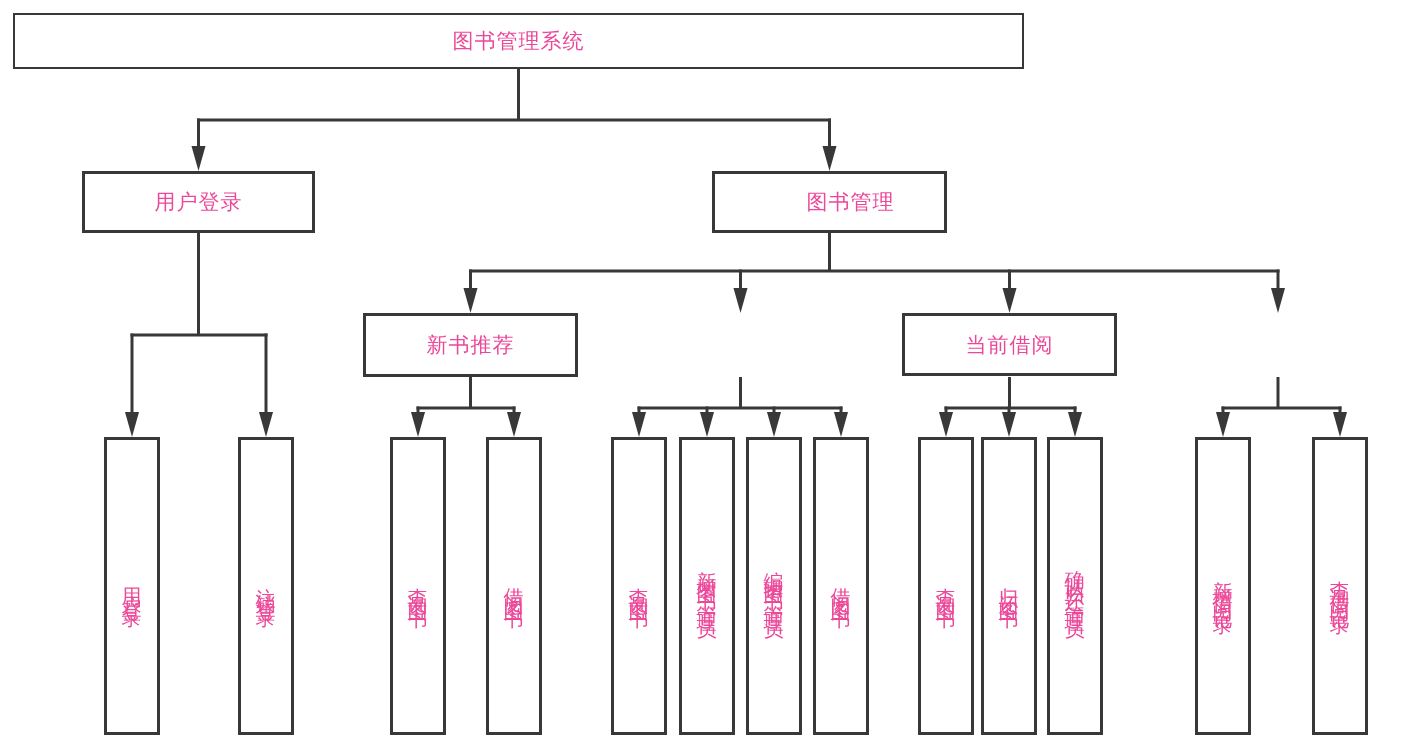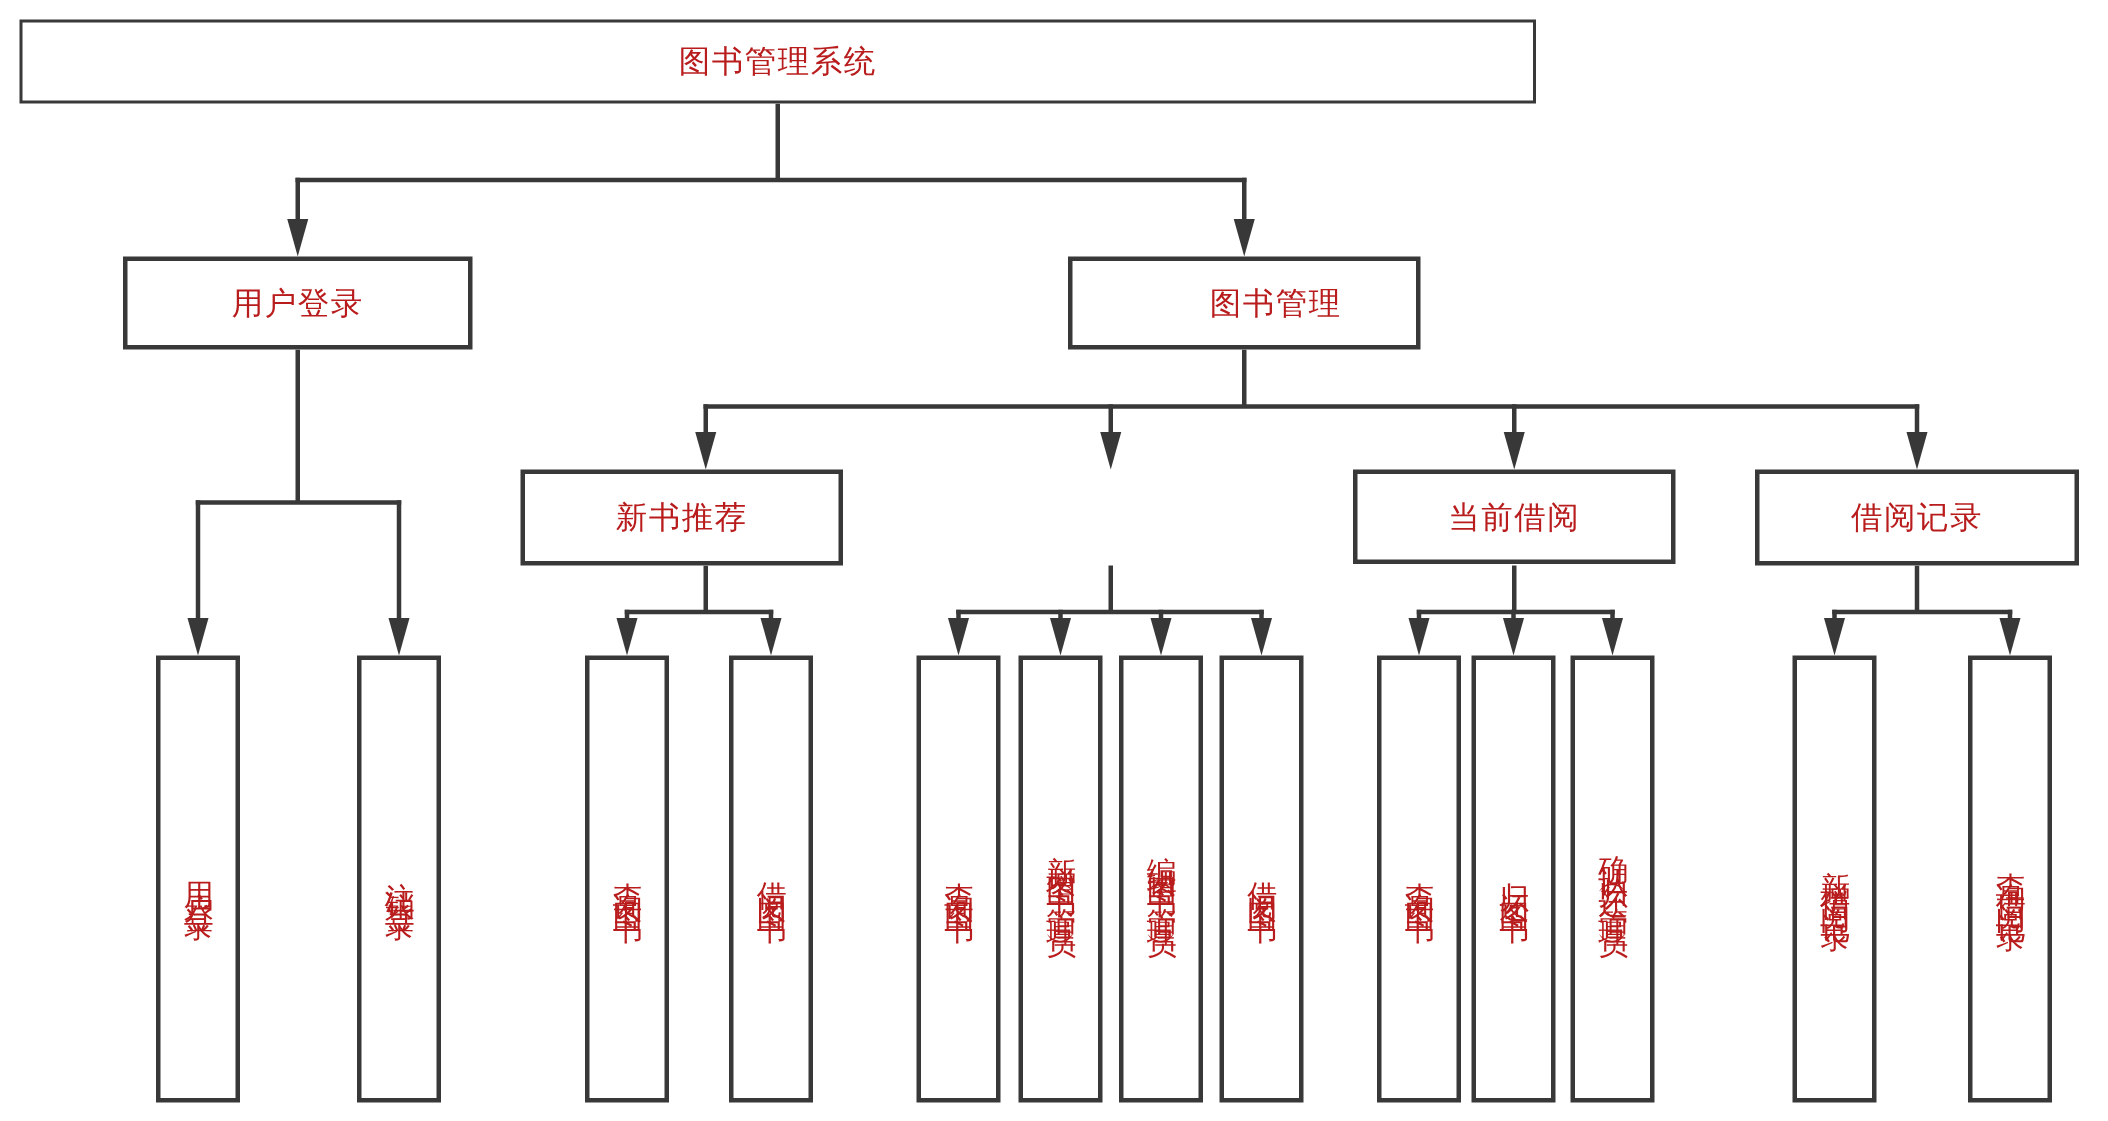--- a/index.html
+++ b/index.html
@@ -19,21 +19,21 @@
     position: absolute;
     left: 0;
     top: 0;
     z-index: 1;
   }
   .node {
     position: absolute;
     box-sizing: border-box;
     background: #ffffff;
     border: 3px solid #383838;
-    color: #b91c1c;
+    color: #ec4899;
     display: flex;
     align-items: center;
     justify-content: center;
     z-index: 2;
   }
   .node.root-box {
     border-width: 2.5px;
   }
   .node .h-label {
     font-size: 21px;
@@ -151,29 +151,26 @@
     <span class="h-label">图书管理系统</span>
   </div>
 
   <div class="node" style="left:82px; top:171px; width:233px; height:62px;">
     <span class="h-label">用户登录</span>
   </div>
   <div class="node" style="left:712px; top:171px; width:235px; height:62px;padding-left:42px;">
     <span class="h-label">图书管理</span>
   </div>
 
-  <div class="node" style="left:347px; top:313px; width:215px; height:64px;">
+  <div class="node" style="left:363px; top:313px; width:215px; height:64px;">
     <span class="h-label">新书推荐</span>
   </div>
   <div class="node" style="left:902px; top:313px; width:215px; height:63px;">
     <span class="h-label">当前借阅</span>
   </div>
-  <div class="node" style="left:1170px; top:313px; width:216px; height:64px;">
-    <span class="h-label">借阅记录</span>
-  </div>
 
   <div class="node leaf" style="left:104px; top:437px; width:56px; height:298px;">
     <span class="v-label">用户登录</span>
   </div>
   <div class="node leaf" style="left:238px; top:437px; width:56px; height:298px;">
     <span class="v-label">注销登录</span>
   </div>
 
   <div class="node leaf" style="left:390px; top:437px; width:56px; height:298px;">
     <span class="v-label">查询图书</span>

